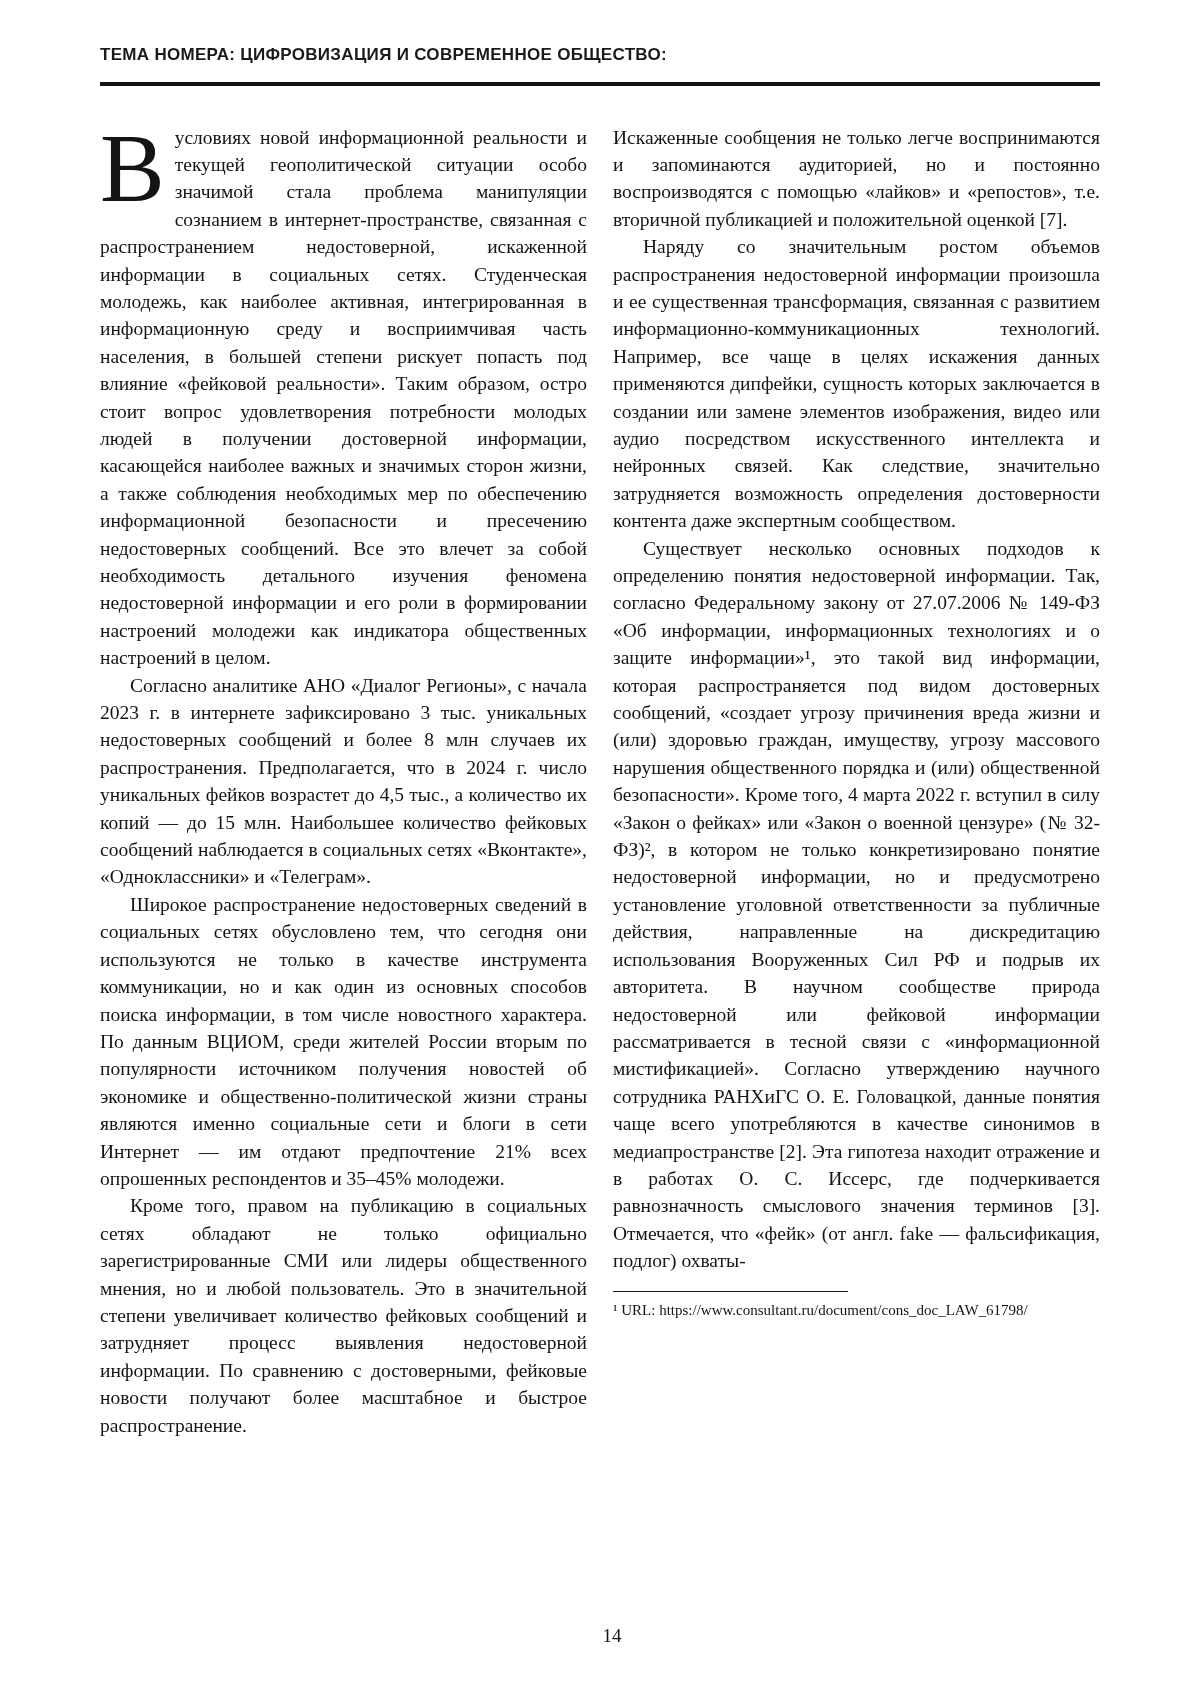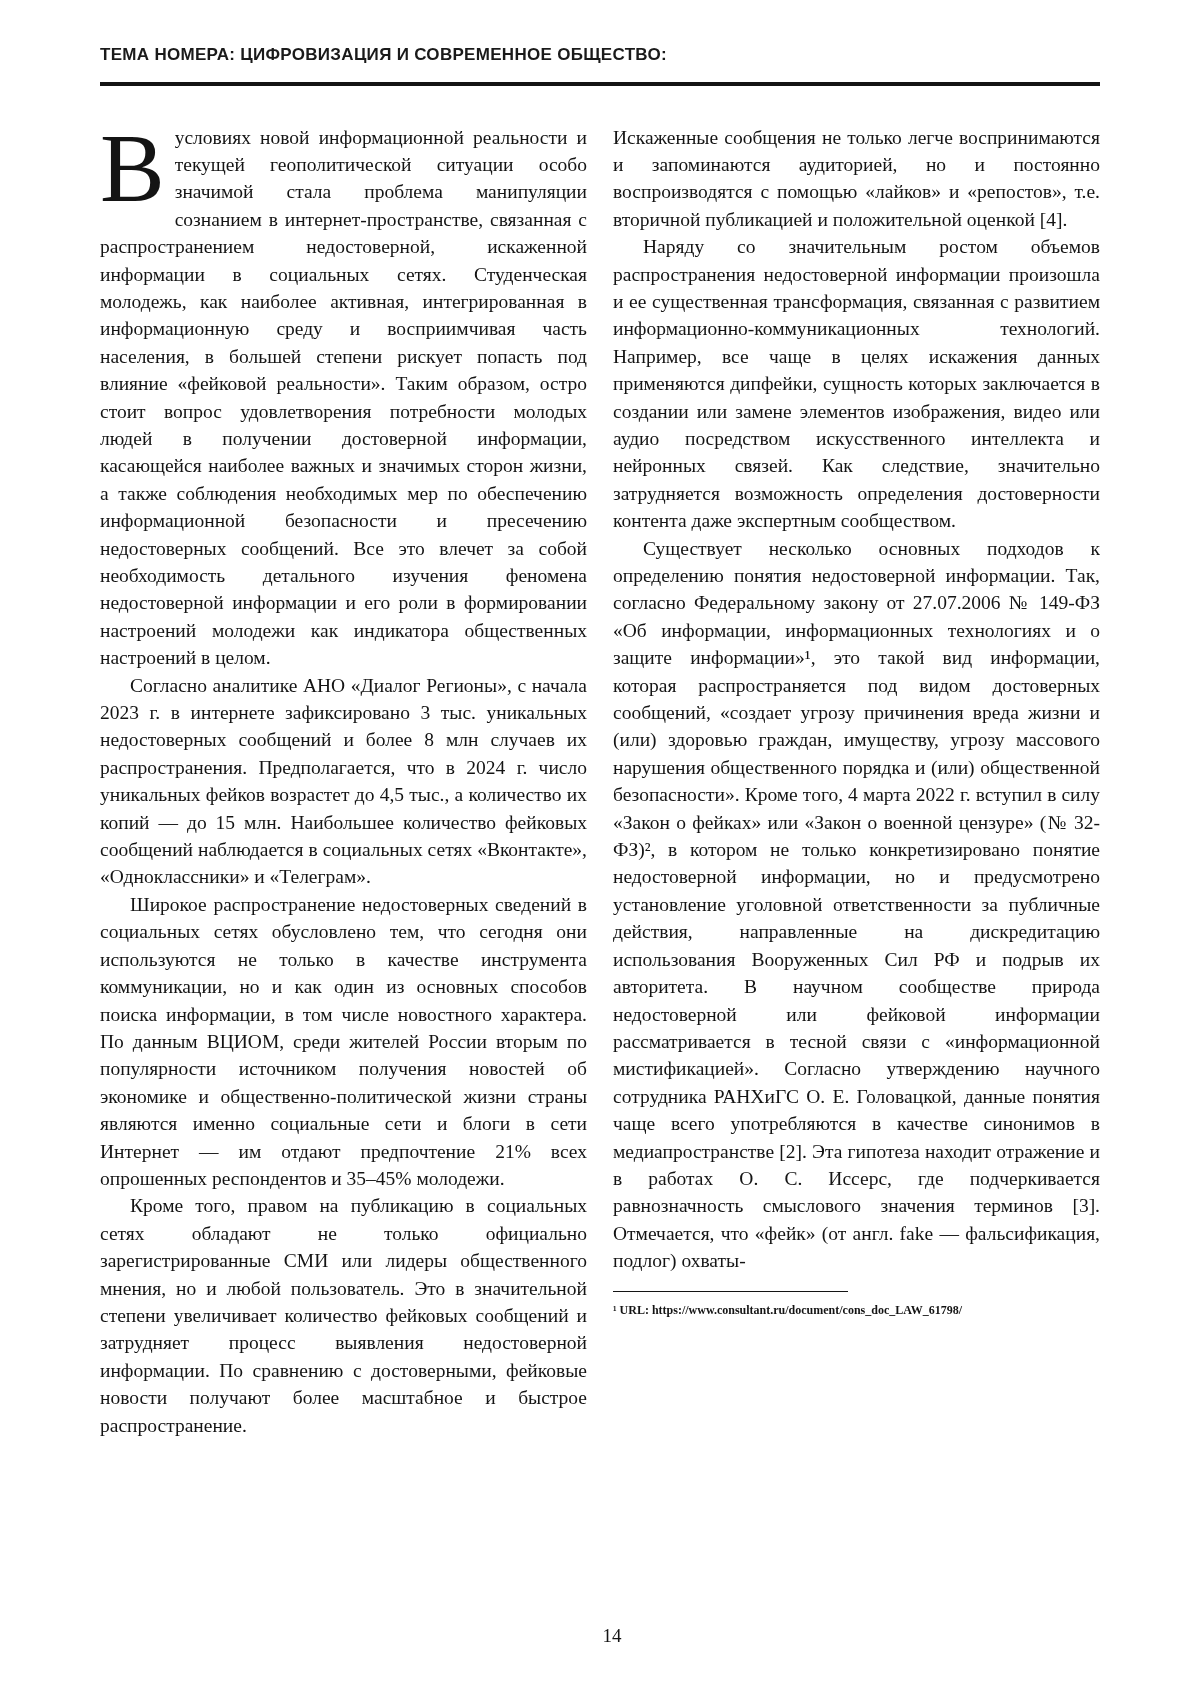--- a/index.html
+++ b/index.html
@@ -54,24 +54,23 @@
   }
   .dropcap {
     float: left;
     font-size: 97px;
     line-height: 80px;
     padding: 5px 10px 0 0;
     color: #141414;
   }
   .footnotes {
     margin-top: 16px;
-    font-size: 12px;
+    font-size: 15px;
     line-height: 19.8px;
     text-align: justify;
-    font-weight: bold;
   }
   .fn-rule {
     width: 235px;
     border-top: 1.5px solid #141414;
     margin-bottom: 9px;
   }
   .footnotes p.footnote {
     margin: 0 0 2px 0;
     text-indent: 0;
   }
@@ -100,21 +99,21 @@
   <main class="columns">
 
     <section class="col">
       <p class="first"><span class="dropcap">В</span><span>условиях новой информационной реальности и текущей геополитической ситуации особо значимой стала проблема манипуляции сознанием в интернет-пространстве, связанная с распространением недостоверной, искаженной информации в социальных сетях. Студенческая молодежь, как наиболее активная, интегрированная в информационную среду и восприимчивая часть населения, в большей степени рискует попасть под влияние «фейковой реальности». Таким образом, остро стоит вопрос удовлетворения потребности молодых людей в получении достоверной информации, касающейся наиболее важных и значимых сторон жизни, а также соблюдения необходимых мер по обеспечению информационной безопасности и пресечению недостоверных сообщений. Все это влечет за собой необходимость детального изучения феномена недостоверной информации и его роли в формировании настроений молодежи как индикатора общественных настроений в целом.</span></p>
       <p>Согласно аналитике АНО «Диалог Регионы», с начала 2023 г. в интернете зафиксировано 3 тыс. уникальных недостоверных сообщений и более 8 млн случаев их распространения. Предполагается, что в 2024 г. число уникальных фейков возрастет до 4,5 тыс., а количество их копий — до 15 млн. Наибольшее количество фейковых сообщений наблюдается в социальных сетях «Вконтакте», «Одноклассники» и «Телеграм».</p>
       <p>Широкое распространение недостоверных сведений в социальных сетях обусловлено тем, что сегодня они используются не только в качестве инструмента коммуникации, но и как один из основных способов поиска информации, в том числе новостного характера. По данным ВЦИОМ, среди жителей России вторым по популярности источником получения новостей об экономике и общественно-политической жизни страны являются именно социальные сети и блоги в сети Интернет — им отдают предпочтение 21% всех опрошенных респондентов и 35–45% молодежи.</p>
       <p>Кроме того, правом на публикацию в социальных сетях обладают не только официально зарегистрированные СМИ или лидеры общественного мнения, но и любой пользователь. Это в значительной степени увеличивает количество фейковых сообщений и затрудняет процесс выявления недостоверной информации. По сравнению с достоверными, фейковые новости получают более масштабное и быстрое распространение.</p>
     </section>
 
     <section class="col">
-      <p class="first">Искаженные сообщения не только легче воспринимаются и запоминаются аудиторией, но и постоянно воспроизводятся с помощью «лайков» и «репостов», т.е. вторичной публикацией и положительной оценкой [4].</p>
+      <p class="first">Искаженные сообщения не только легче воспринимаются и запоминаются аудиторией, но и постоянно воспроизводятся с помощью «лайков» и «репостов», т.е. вторичной публикацией и положительной оценкой [7].</p>
       <p>Наряду со значительным ростом объемов распространения недостоверной информации произошла и ее существенная трансформация, связанная с развитием информационно-коммуникационных технологий. Например, все чаще в целях искажения данных применяются дипфейки, сущность которых заключается в создании или замене элементов изображения, видео или аудио посредством искусственного интеллекта и нейронных связей. Как следствие, значительно затрудняется возможность определения достоверности контента даже экспертным сообществом.</p>
       <p>Существует несколько основных подходов к определению понятия недостоверной информации. Так, согласно Федеральному закону от 27.07.2006 № 149-ФЗ «Об информации, информационных технологиях и о защите информации»¹, это такой вид информации, которая распространяется под видом достоверных сообщений, «создает угрозу причинения вреда жизни и (или) здоровью граждан, имуществу, угрозу массового нарушения общественного порядка и (или) общественной безопасности». Кроме того, 4 марта 2022 г. вступил в силу «Закон о фейках» или «Закон о военной цензуре» (№ 32-ФЗ)², в котором не только конкретизировано понятие недостоверной информации, но и предусмотрено установление уголовной ответственности за публичные действия, направленные на дискредитацию использования Вооруженных Сил РФ и подрыв их авторитета. В научном сообществе природа недостоверной или фейковой информации рассматривается в тесной связи с «информационной мистификацией». Согласно утверждению научного сотрудника РАНХиГС О. Е. Головацкой, данные понятия чаще всего употребляются в качестве синонимов в медиапространстве [2]. Эта гипотеза находит отражение и в работах О. С. Иссерс, где подчеркивается равнозначность смыслового значения терминов [3]. Отмечается, что «фейк» (от англ. fake — фальсификация, подлог) охваты-</p>
 
       <div class="footnotes">
         <div class="fn-rule"></div>
         <p class="footnote">¹ URL: https://www.consultant.ru/document/cons_doc_LAW_61798/</p>
       </div>
     </section>
 
   </main>

